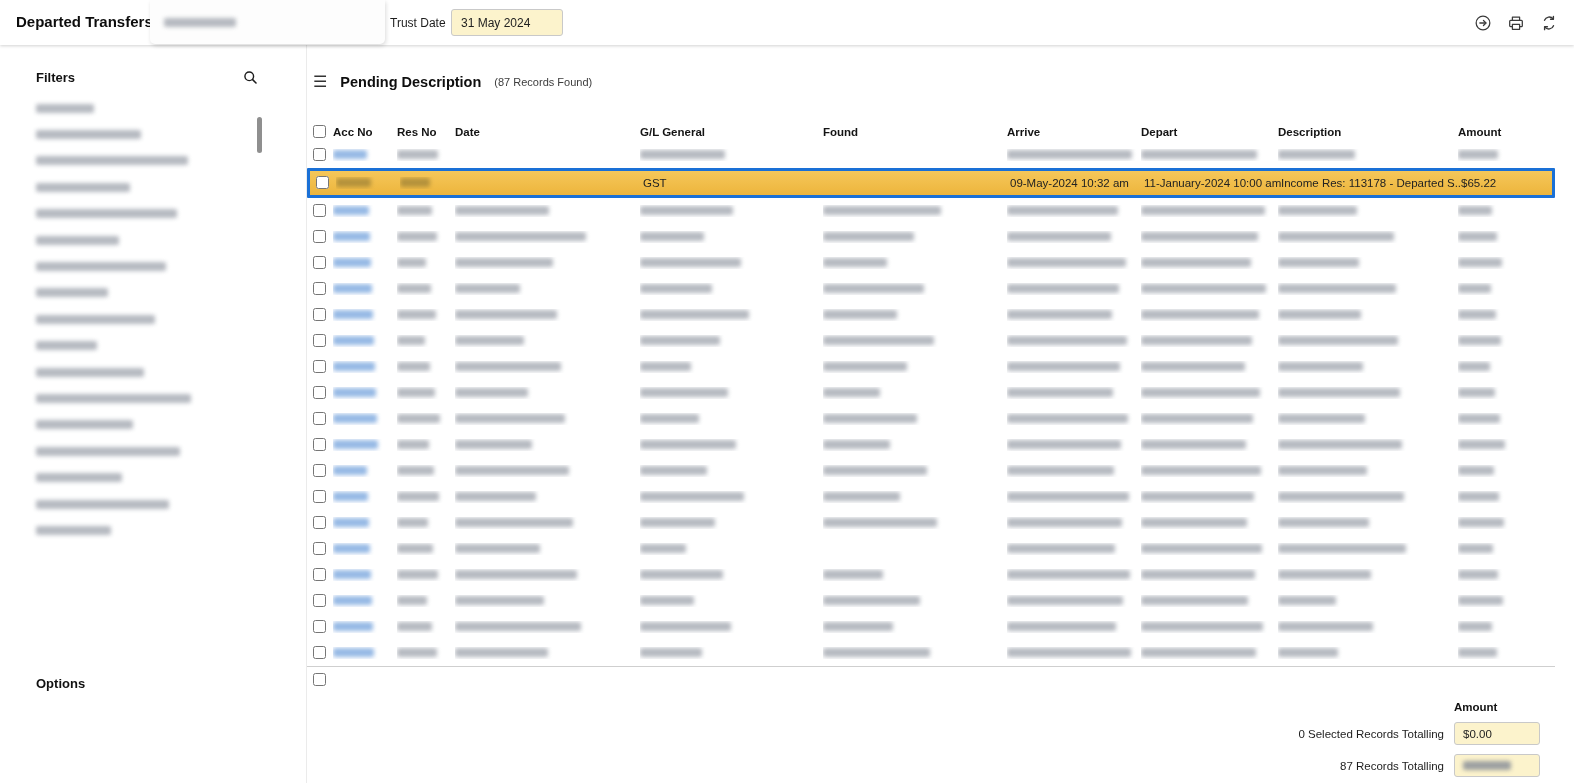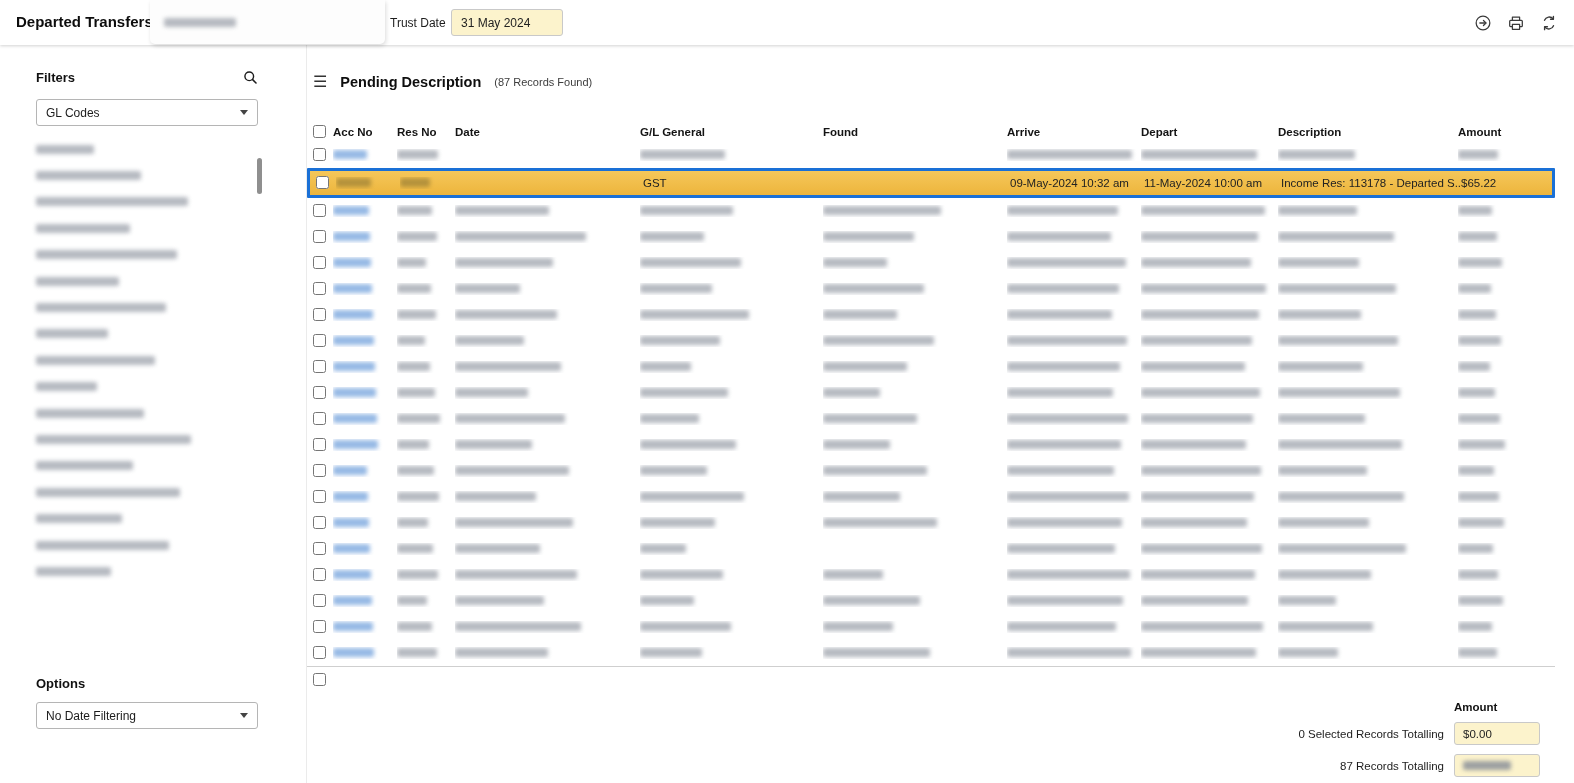--- a/index.html
+++ b/index.html
@@ -91,24 +91,20 @@
 
 <div class="sidebar">
   <div class="filters-row">
     <div class="filters-title">Filters</div>
     <svg width="15" height="15" viewBox="0 0 18 18">
       <circle cx="7.5" cy="7.5" r="5.2" fill="none" stroke="#1c1c1c" stroke-width="1.7"></circle>
       <line x1="11.6" y1="11.6" x2="15.6" y2="15.6" stroke="#1c1c1c" stroke-width="1.9" stroke-linecap="round"></line>
     </svg>
   </div>
 
-  <div class="select-box gl-select">
-    <span>GL Codes</span>
-    <span class="caret"></span>
-  </div>
 
 
   <div class="gl-list">
     <div class="scroll-thumb"></div>
   <div class="side-item">
         <span class="blur-bar" style="width: 58px;"></span>
       </div>
       <div class="side-item">
         <span class="blur-bar" style="width: 105px;"></span>
       </div>
@@ -154,24 +150,20 @@
       <div class="side-item">
         <span class="blur-bar" style="width: 133px;"></span>
       </div>
       <div class="side-item">
         <span class="blur-bar" style="width: 75px;"></span>
       </div>
     </div>
 
   <div class="options-block">
     <div class="options-title">Options</div>
-    <div class="select-box options-select">
-      <span>No Date Filtering</span>
-      <span class="caret"></span>
-    </div>
   </div>
 </div>
 
 <div class="main">
   <div class="main-head">
     <span class="burger">☰</span>
     <span class="main-title">Pending Description</span>
     <span class="records-found">(87 Records Found)</span>
   </div>
 
@@ -202,21 +194,21 @@
           <div class="cell col-amount"><span class="blur-bar" style="width: 40px;"></span></div>
         </div>
         <div class="trow highlight">
           <div class="cell cb"><input type="checkbox" style=""></div>
           <div class="cell col-acc"><span class="blur-bar link" style="width: 35px;"></span></div>
           <div class="cell col-res"><span class="blur-bar" style="width: 30px;"></span></div>
           <div class="cell col-name"></div>
           <div class="cell col-gl">GST</div>
           <div class="cell col-sundry"></div>
           <div class="cell col-arrive">09-May-2024 10:32 am</div>
-          <div class="cell col-depart">11-May-2024 10:00 am</div>
+          <div class="cell col-depart">11-January-2024 10:00 am</div>
           <div class="cell col-desc">Income Res: 113178 - Departed S...</div>
           <div class="cell col-amount">$65.22</div>
         </div>
         <div class="trow">
           <div class="cell cb"><input type="checkbox" style=""></div>
           <div class="cell col-acc"><span class="blur-bar link" style="width: 36px;"></span></div>
           <div class="cell col-res"><span class="blur-bar" style="width: 35px;"></span></div>
           <div class="cell col-name"><span class="blur-bar" style="width: 94px;"></span></div>
           <div class="cell col-gl"><span class="blur-bar" style="width: 93px;"></span></div>
           <div class="cell col-sundry"><span class="blur-bar" style="width: 118px;"></span></div>

